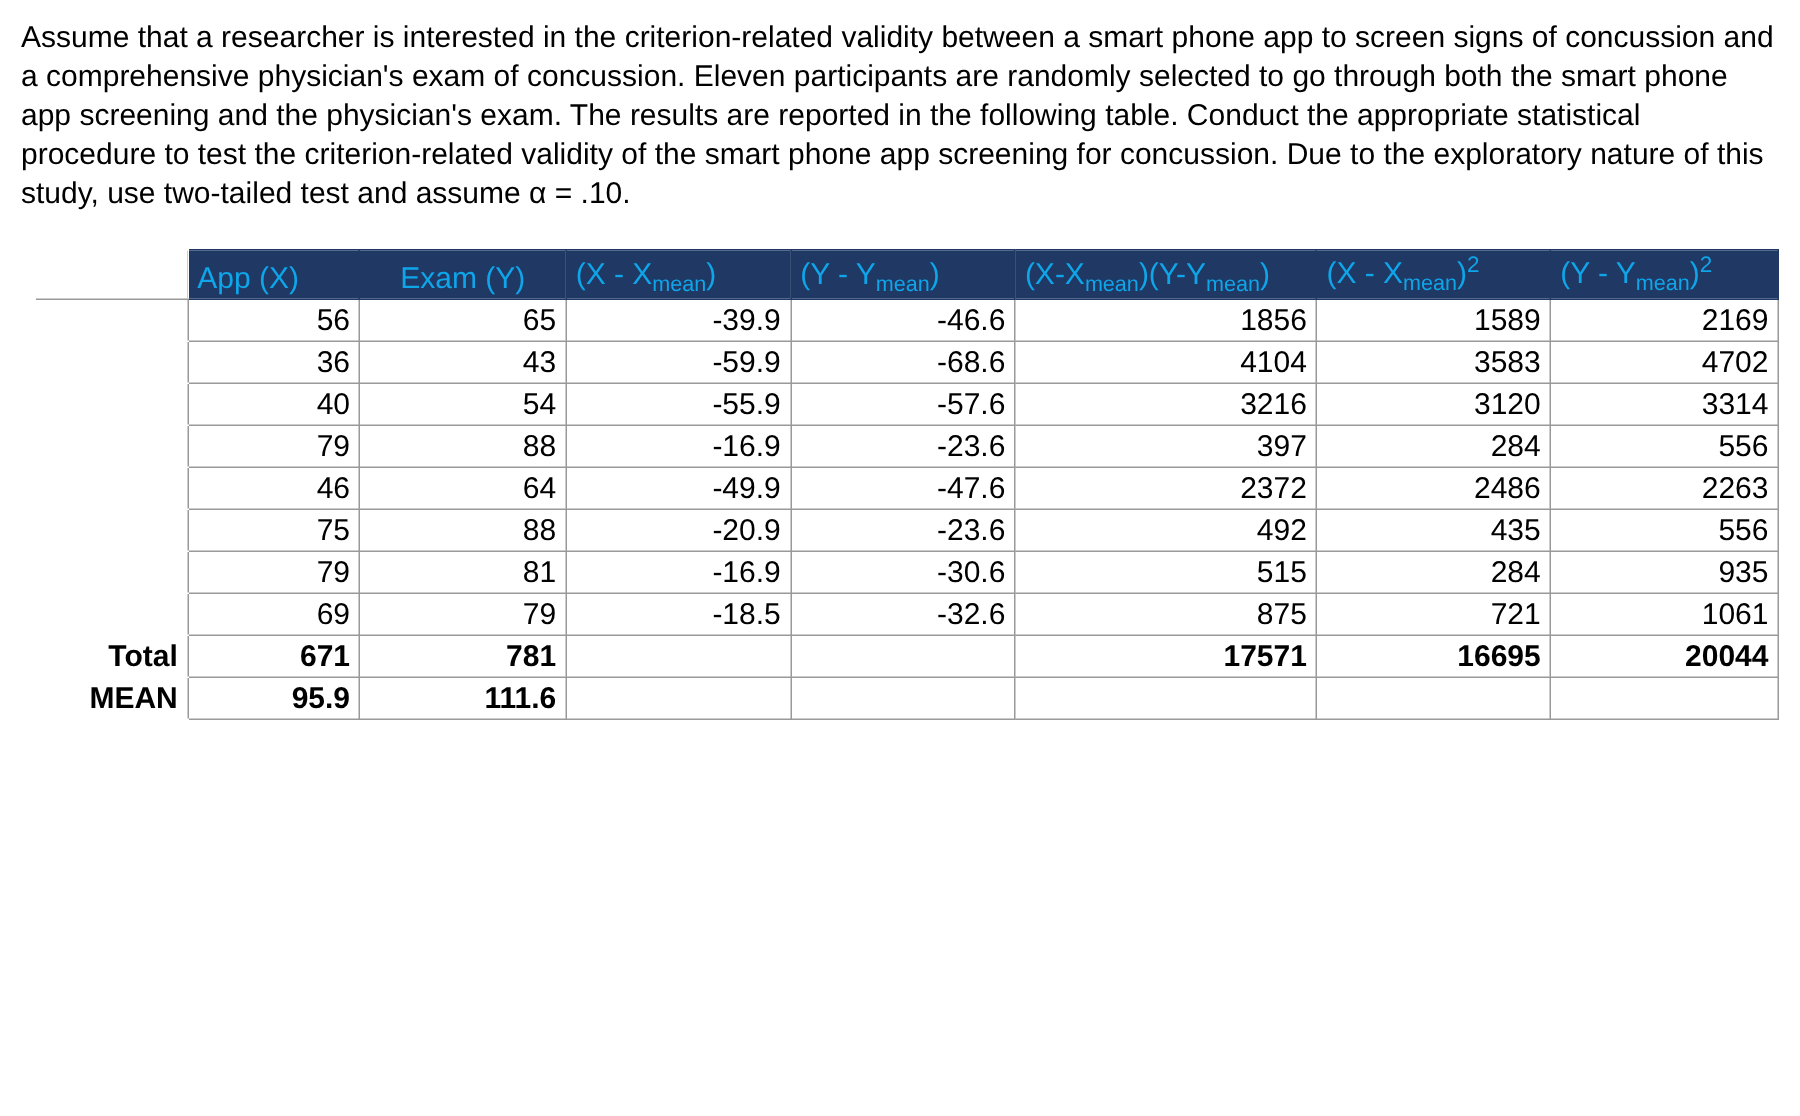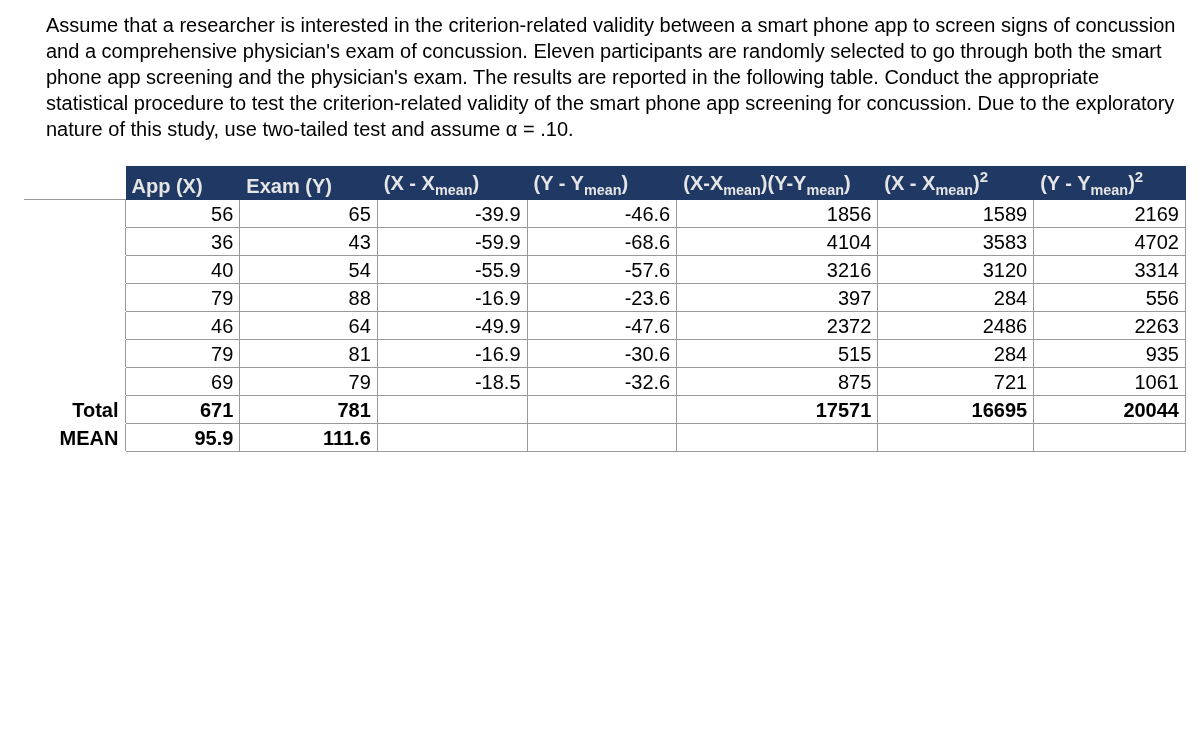--- a/index.html
+++ b/index.html
@@ -7,39 +7,38 @@
       font-family: Arial, Helvetica, sans-serif;
       font-size: 20px;
       color: #000;
       background: #fff;
       padding: 12px 14px;
       width: 1200px;
     }
     .prompt {
       line-height: 1.3;
       margin-bottom: 24px;
-      margin-left: 32px;
     }
     table {
       border-collapse: collapse;
       width: calc(100% - 10px);
       margin-left: 10px;
     }
     th, td {
       border: 1px solid #999;
       padding: 1px 6px 1px 6px;
       font-size: 20px;
       vertical-align: bottom;
       height: 28px;
       white-space: nowrap;
     }
     thead th {
       background: #203864;
-      color: #e5e5e5;
-      font-weight: bold;
+      color: #0ea5e9;
+      font-weight: normal;
       text-align: left;
       border: 1px solid #203864;
       border-right: 1px solid #203864;
       padding-left: 6px;
       padding-right: 6px;
     }
     thead th.gap {
       background: #fff;
       border: 1px solid #fff;
       border-bottom: 1px solid #999;
@@ -67,21 +66,21 @@
       font-weight: bold;
     }
     tbody tr.summary td.noval {
       font-weight: normal;
     }
     tbody td.noval {
       background: #fff;
     }
     
     .c1 { width: 112px; }
-    .c2 { width: 134px; }
+    .c2 { width: 134px; text-align: center; }
     .c3 { width: 146px; }
     .c4 { width: 146px; }
     .c5 { width: 196px; }
     .c6 { width: 152px; }
     .c7 { width: 148px; }
   </style>
 </head>
 <body>
 
 <div class="prompt">Assume that a researcher is interested in the criterion-related validity between a smart phone app to screen signs of concussion and a comprehensive physician's exam of concussion. Eleven participants are randomly selected to go through both the smart phone app screening and the physician's exam. The results are reported in the following table. Conduct the appropriate statistical procedure to test the criterion-related validity of the smart phone app screening for concussion. Due to the exploratory nature of this study, use two-tailed test and assume α = .10.</div>
@@ -145,20 +144,30 @@
         <td>46</td>
         <td>64</td>
         <td>-49.9</td>
         <td>-47.6</td>
         <td>2372</td>
         <td>2486</td>
         <td>2263</td>
       </tr>
       <tr>
         <td class="rowlabel"></td>
+        <td>75</td>
+        <td>88</td>
+        <td>-20.9</td>
+        <td>-23.6</td>
+        <td>492</td>
+        <td>435</td>
+        <td>556</td>
+      </tr>
+      <tr>
+        <td class="rowlabel"></td>
         <td>79</td>
         <td>81</td>
         <td>-16.9</td>
         <td>-30.6</td>
         <td>515</td>
         <td>284</td>
         <td>935</td>
       </tr>
       <tr>
         <td class="rowlabel"></td>

